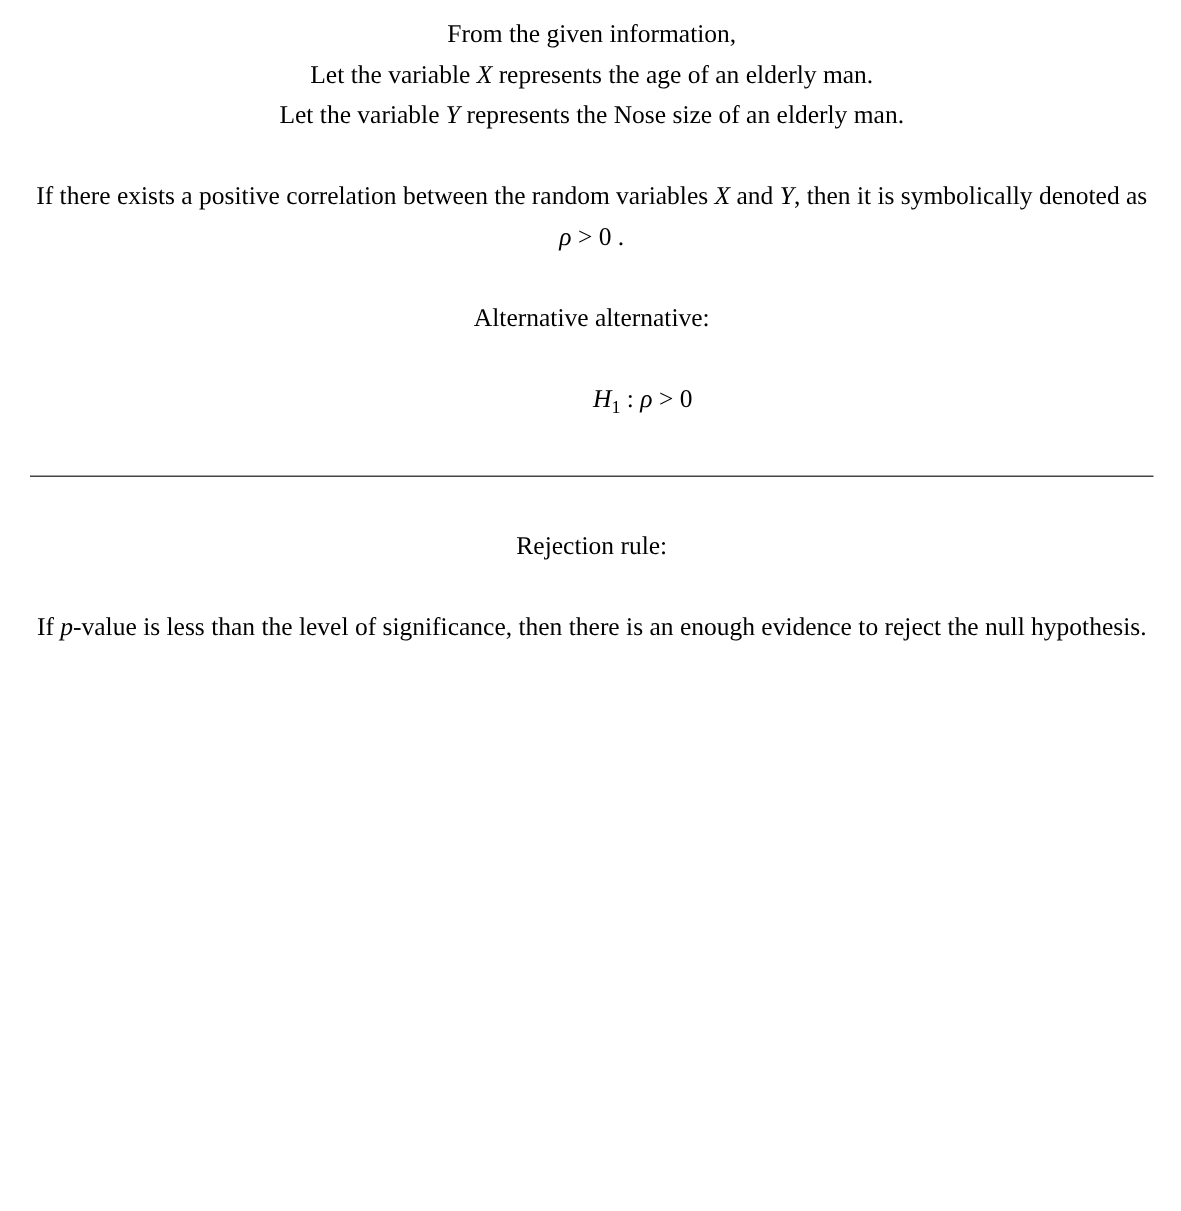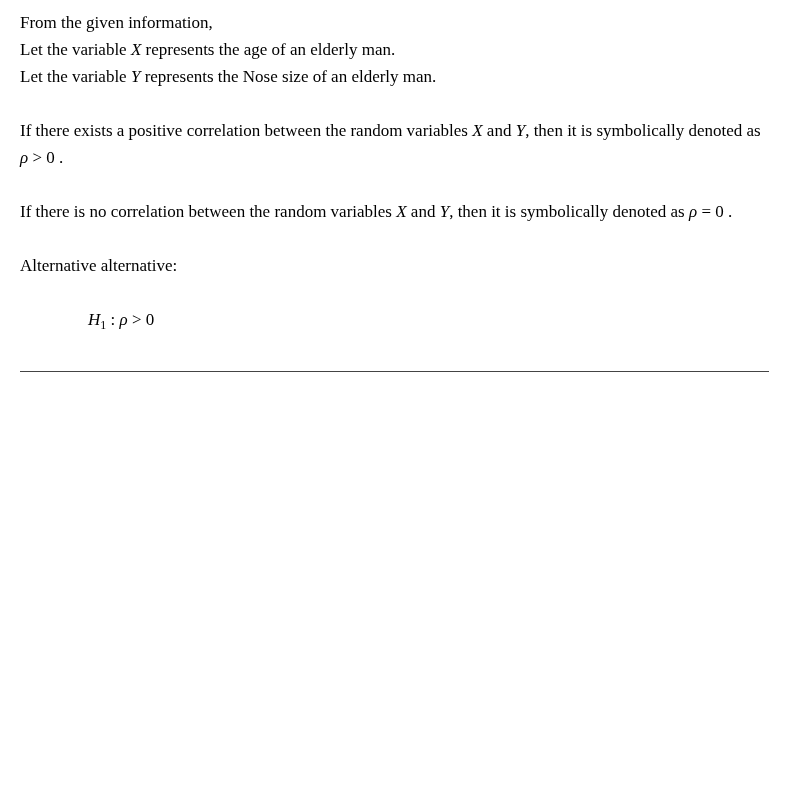--- a/index.html
+++ b/index.html
@@ -10,20 +10,21 @@
   .page {
     width: 787px;
     height: 782px;
     box-sizing: border-box;
     padding: 9px 18px 0 20px;
     font-family: "Liberation Serif", serif;
     font-size: 17px;
     line-height: 27px;
     color: #000000;
     overflow: hidden;
+    text-align: center;
   }
   .para {
     margin: 0 0 27px 0;
   }
   .it {
     font-style: italic;
   }
   .formula {
     margin: 0 0 27px 0;
     padding-left: 68px;
@@ -48,30 +49,31 @@
     <span>From the given information,</span><br>
     <span>Let the variable </span><span class="it">X</span><span> represents the age of an elderly man.</span><br>
     <span>Let the variable </span><span class="it">Y</span><span> represents the Nose size of an elderly man.</span>
   </p>
 
   <p class="para">
     <span>If there exists a positive correlation between the random variables </span><span class="it">X</span><span> and </span><span class="it">Y</span><span>, then it is symbolically denoted as </span><span class="it">ρ</span><span> &gt; 0 .</span>
   </p>
 
 
-  <p class="para">
-    <span>If there is no correlation between the random variables </span><span class="it">X</span><span> and </span><span class="it">Y</span><span>, then it is symbolically denoted as </span><span class="it">ρ</span><span> = 0 .</span>
-  </p>
 
 
 
 
   <p class="para">Alternative alternative:</p>
 
   <p class="formula">
     <span class="it">H</span><sub>1</sub><span> : </span><span class="it">ρ</span><span> &gt; 0</span>
   </p>
 
   <hr class="divider">
 
+  <p class="para">Rejection rule:</p>
 
+  <p class="para">
+    <span>If </span><span class="it">p</span><span>-value is less than the level of significance, then there is an enough evidence to reject the null hypothesis.</span>
+  </p>
 
 </div>
 
 </body></html>

